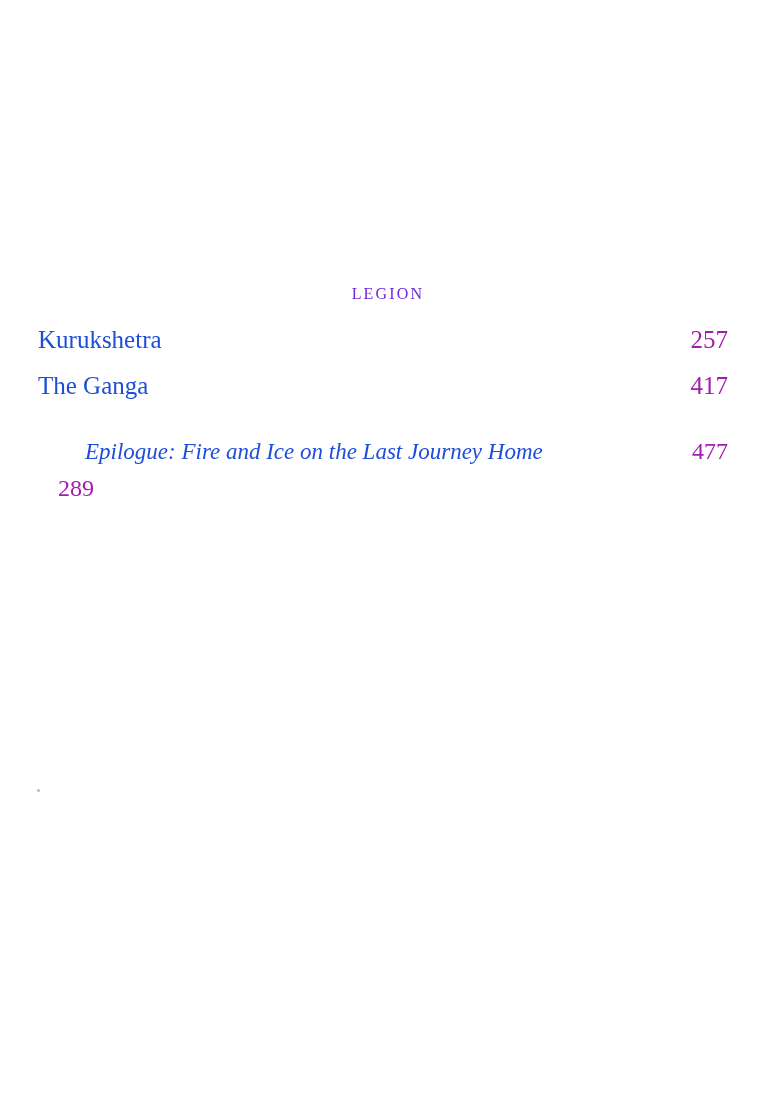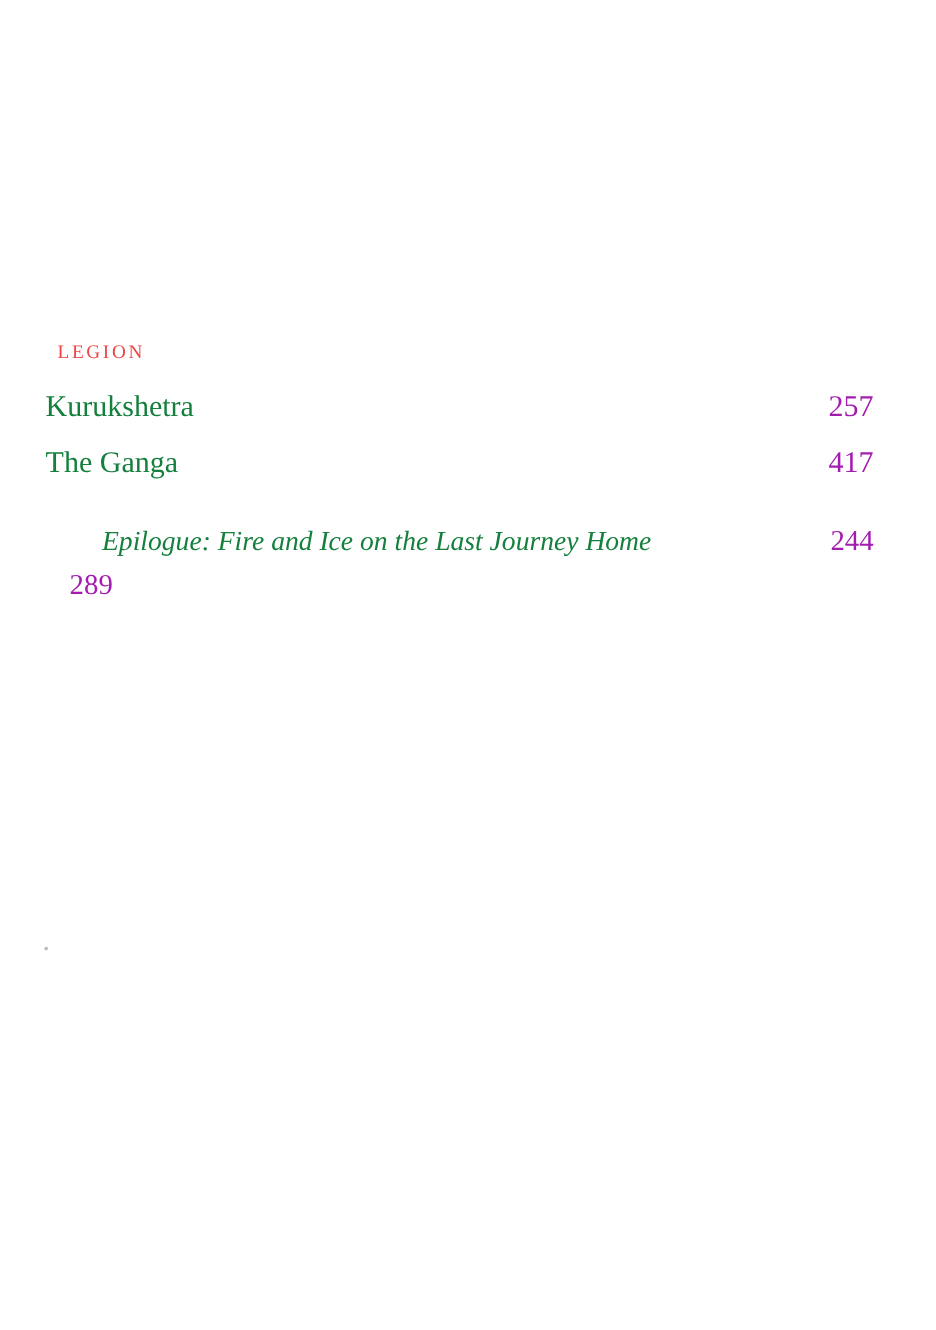--- a/index.html
+++ b/index.html
@@ -28,23 +28,24 @@
     position: absolute;
     left: 38px;
     top: 285px;
     width: 690px;
   }
 
   .section-heading {
     font-family: "Liberation Serif", serif;
     font-size: 16px;
     letter-spacing: 2.2px;
+    text-align: center;
     margin: 0 0 22px 0;
     padding-left: 10px;
-    color: #ef4444;
+    color: #6d28d9;
   }
 
   .toc-group {
     margin: 0;
     padding: 0;
   }
 
   .toc-entry {
     display: flex;
     align-items: baseline;
@@ -52,21 +53,21 @@
     margin: 0 0 16px 0;
     line-height: 1.2;
   }
 
   .toc-entry:last-child {
     margin-bottom: 8px;
   }
 
   .entry-title {
     font-size: 25px;
-    color: #15803d;
+    color: #1d4ed8;
     white-space: nowrap;
   }
 
   .entry-page {
     font-size: 25px;
     color: #a21caf;
     text-align: right;
     min-width: 56px;
     white-space: nowrap;
   }
@@ -127,21 +128,21 @@
       </div>
 
     </div>
 
     <div class="group-gap"></div>
 
     <div class="toc-group">
 
       <div class="toc-entry italic">
         <span class="entry-title">Epilogue: Fire and Ice on the Last Journey Home</span>
-        <span class="entry-page">244</span>
+        <span class="entry-page">477</span>
       </div>
 
       <div class="toc-entry italic">
         <span class="entry-page">289</span>
       </div>
 
     </div>
 
   </div>
 

